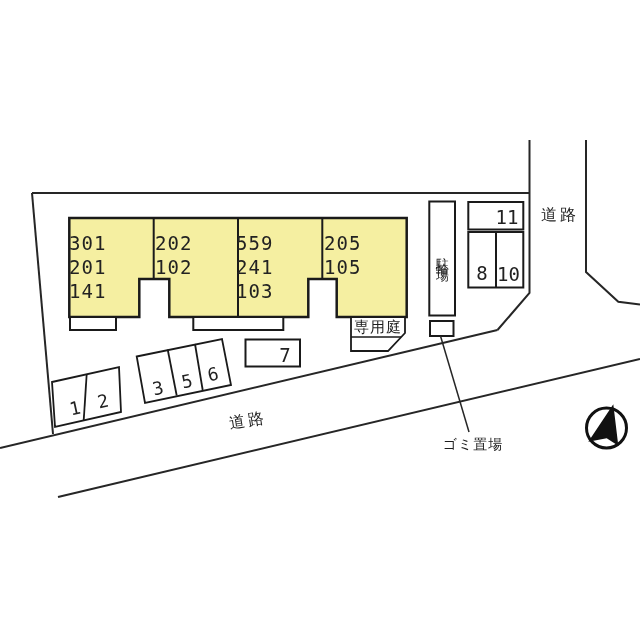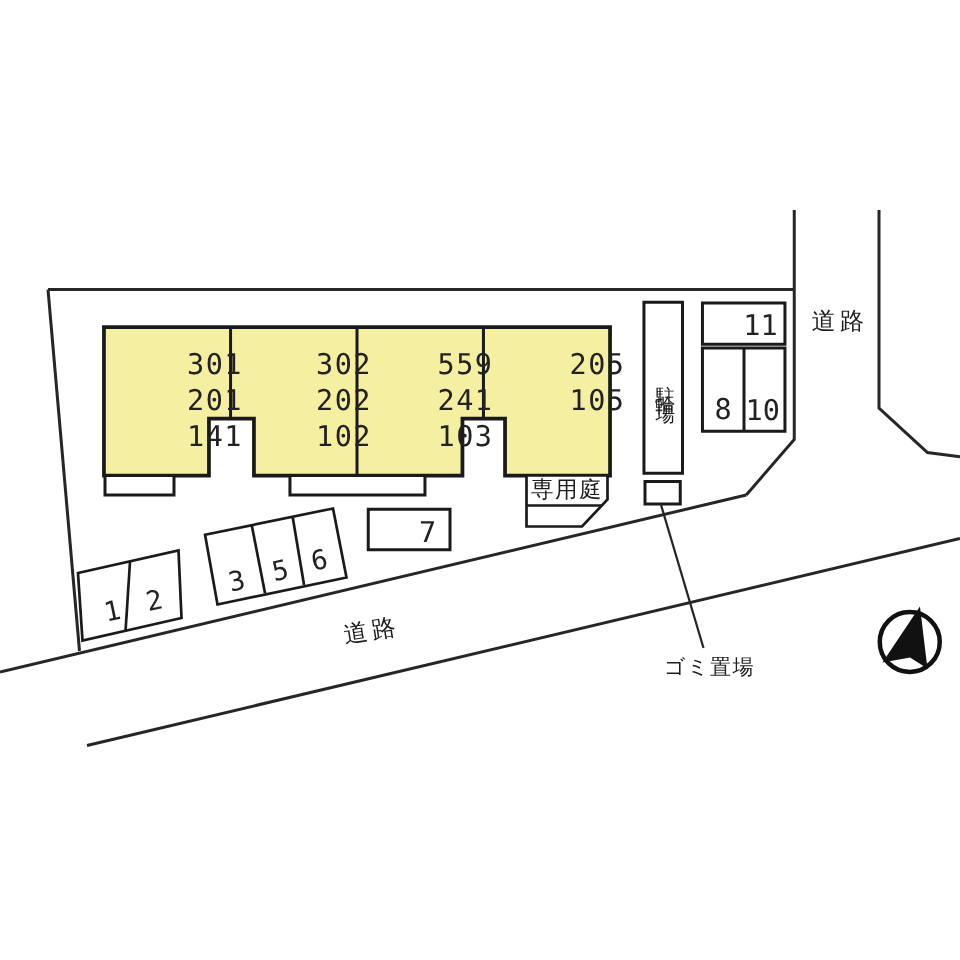--- a/index.html
+++ b/index.html
@@ -10,21 +10,21 @@
        font-family:"DejaVu Sans Mono",monospace;}
   .num{font-size:18px;}
   .num-lg{font-size:19px;}
   .rot{transform:translate(-50%,-50%) rotate(-12deg);}
   .jp{font-family:"DejaVu Sans",sans-serif;color:#1d1d1d;}
   .road-lbl{font-size:16px;letter-spacing:3px;}
   .road-lbl-rot{transform:translate(-50%,-50%) rotate(-9deg);}
   .vert{writing-mode:vertical-rl;text-orientation:upright;letter-spacing:6px;font-size:13px;}
   .garden-lbl{font-size:15px;letter-spacing:1px;}
   .garbage-lbl{font-size:14px;letter-spacing:1px;}
-  .unit-rooms{position:absolute;width:93px;text-align:right;color:#222;
+  .unit-rooms{position:absolute;width:93px;text-align:left;color:#222;
               font:19px/24px "DejaVu Sans Mono",monospace;letter-spacing:1px;}
   .unit-rooms span{display:block;}
 </style>
 </head>
 <body>
 
 <div id="stage">
 
   <svg id="plan-svg" width="640" height="640" viewBox="0 0 640 640">
 
@@ -72,21 +72,20 @@
       <path d="M613.3,404.3 L588.3,441.7 L606.7,438.3 L618.3,445.7 Z" fill="#111"></path>
     </g>
   </svg>
 
   <div class="unit-rooms" style="left:69px;top:231px;">
     <span>301</span>
     <span>201</span>
     <span>141</span>
   </div>
   <div class="unit-rooms" style="left:155px;top:231px;">
-    <span>302</span>
     <span>202</span>
     <span>102</span>
   </div>
   <div class="unit-rooms" style="left:236px;top:231px;">
     <span>559</span>
     <span>241</span>
     <span>103</span>
   </div>
   <div class="unit-rooms" style="left:324px;top:231px;">
     <span>205</span>

